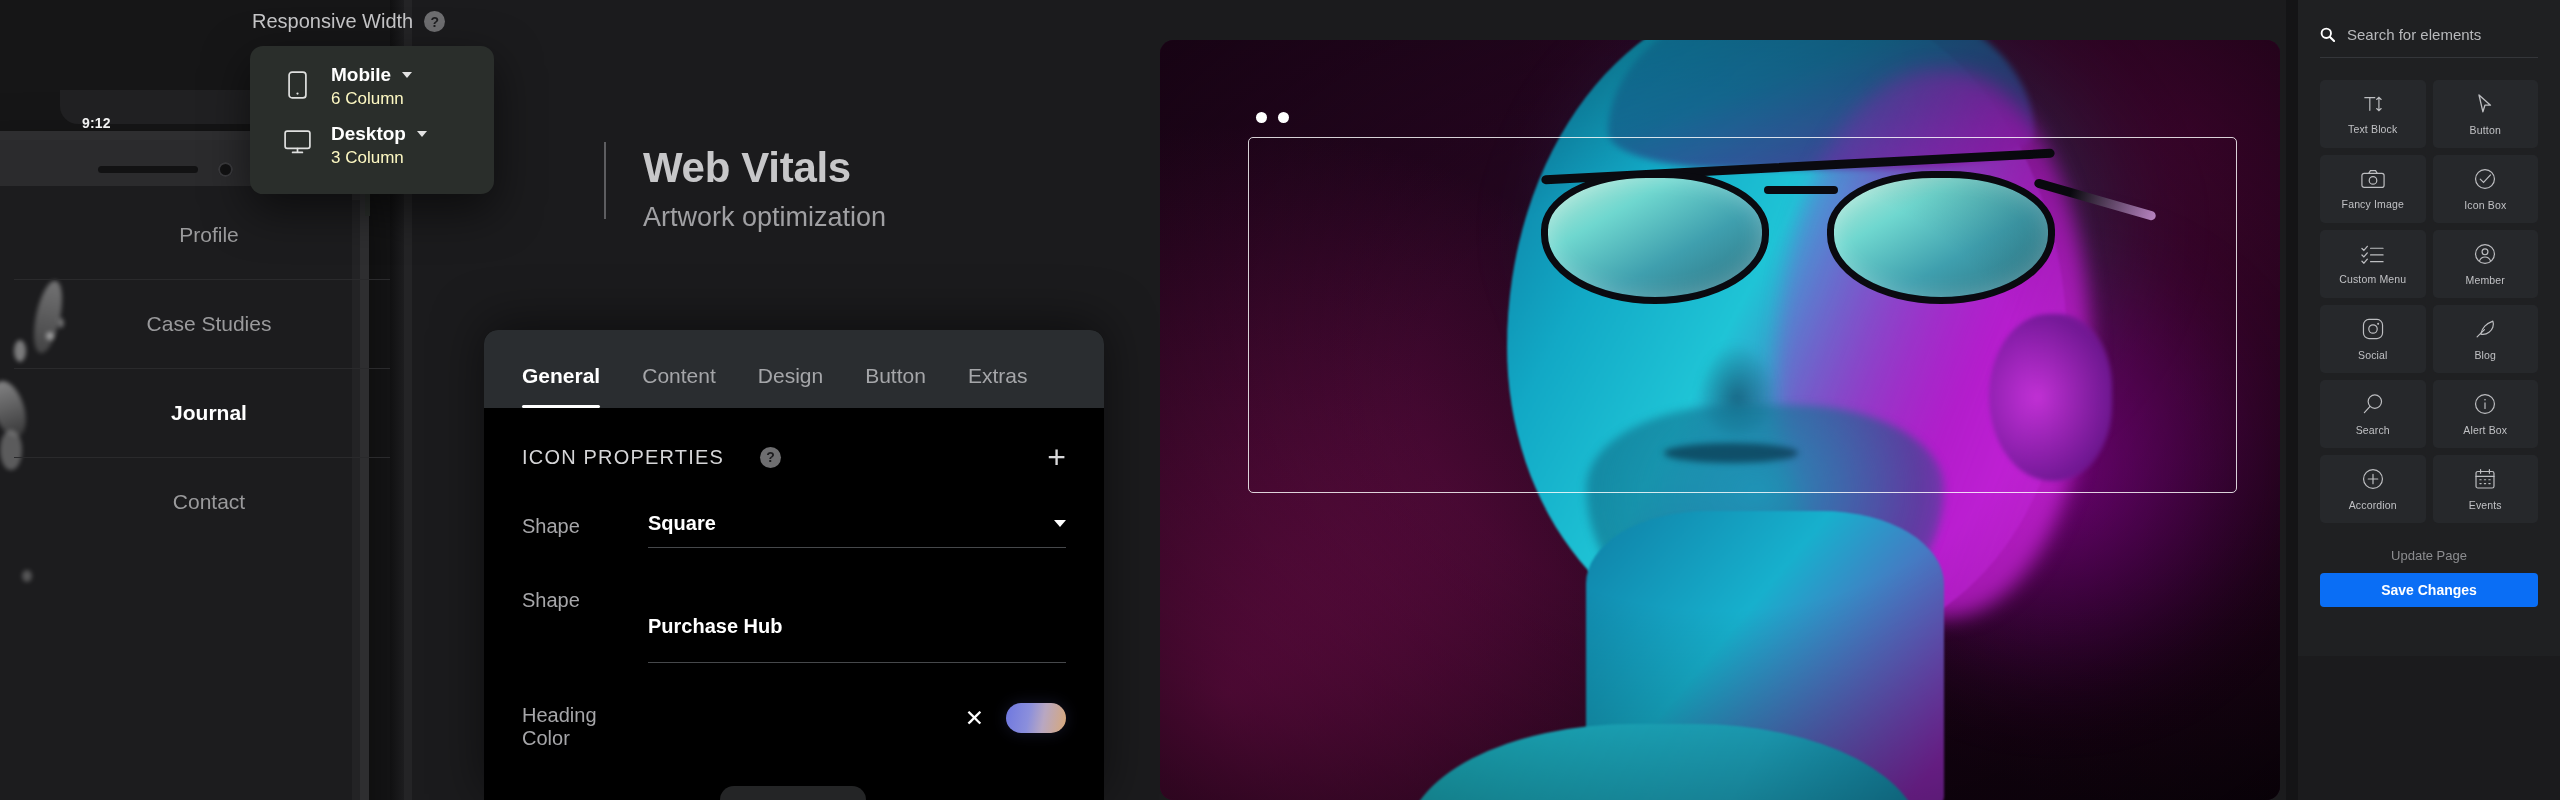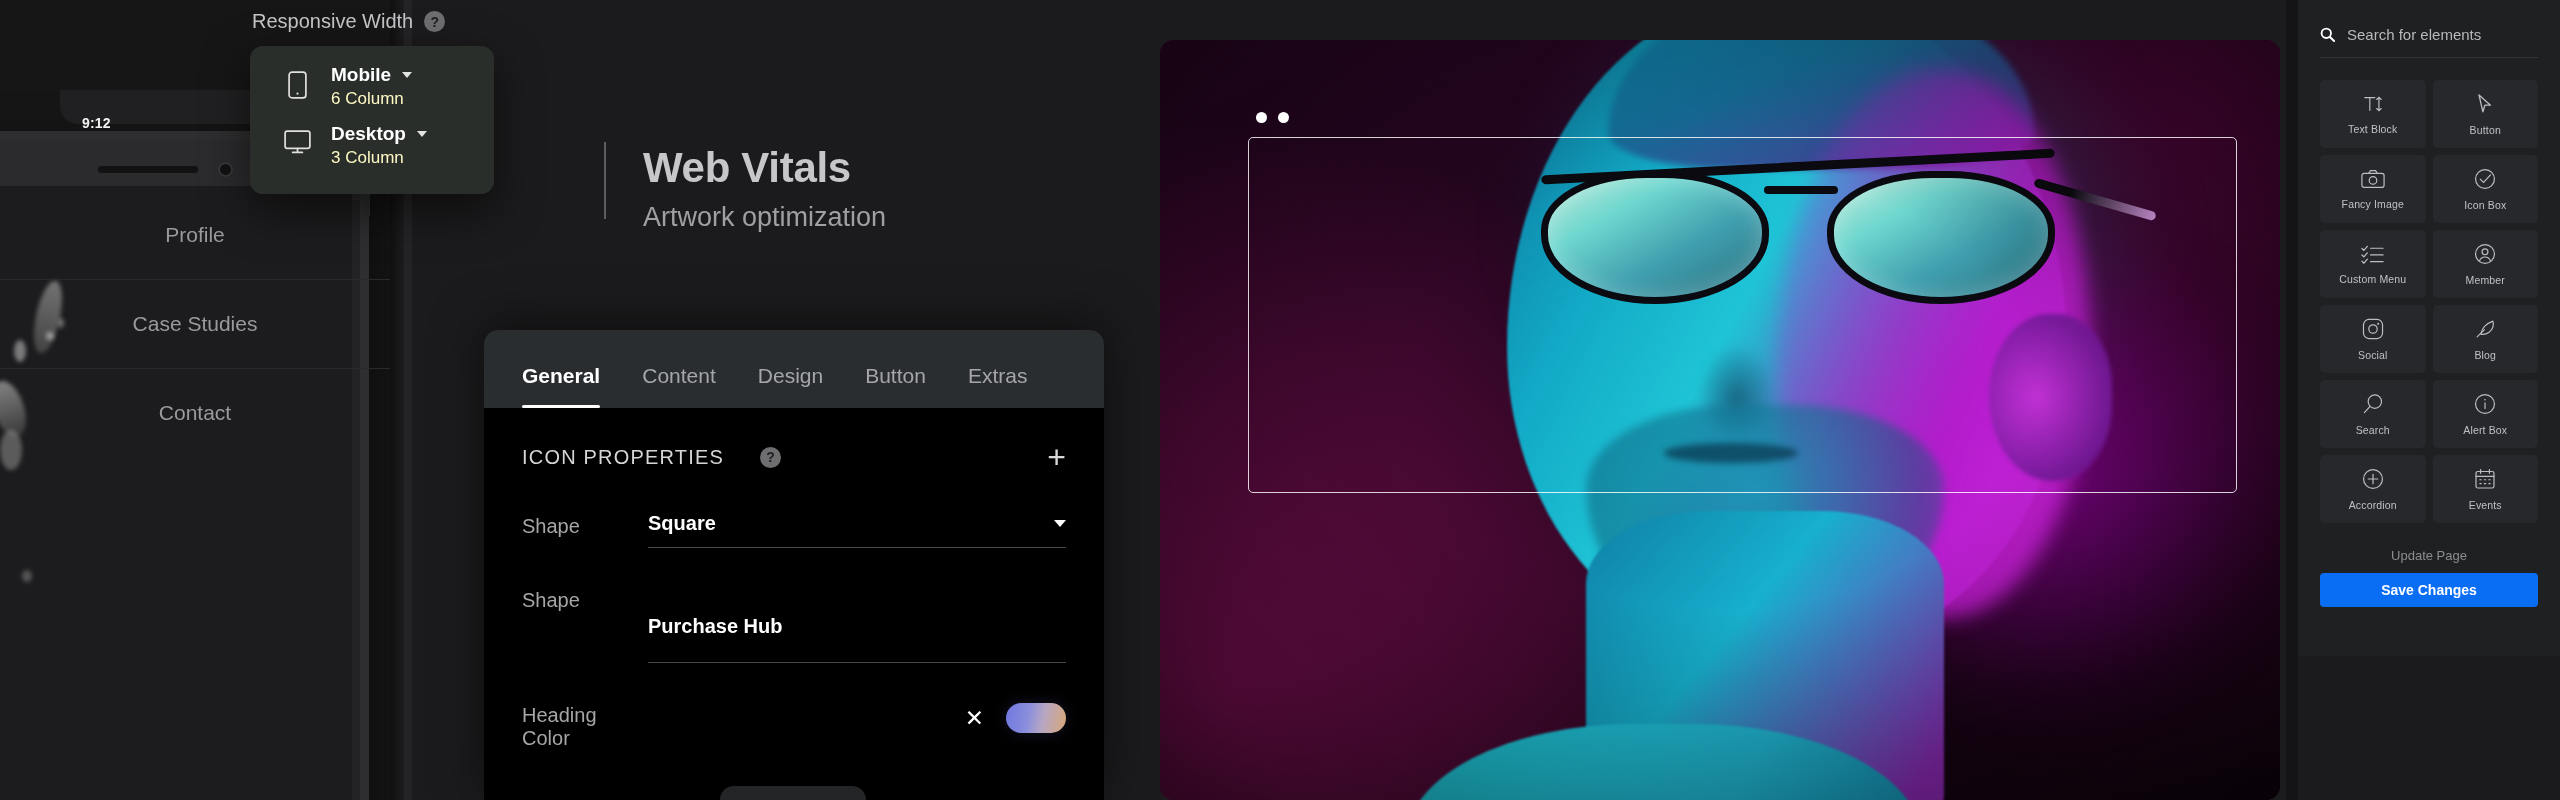--- a/index.html
+++ b/index.html
@@ -34,21 +34,21 @@
   .mock-blob.b1 { left: 36px; top: 280px; width: 24px; height: 74px;
     background: linear-gradient(180deg,#c9c9c9,#6a6a6a); transform: rotate(12deg); }
   .mock-blob.b2 { left: 14px; top: 340px; width: 12px; height: 22px; background: #d8d8d8; }
   .mock-blob.b3 { left: -6px; top: 380px; width: 30px; height: 58px;
     background: linear-gradient(180deg,#e8e8e8,#555); transform: rotate(-18deg); }
   .mock-blob.b4 { left: 0px; top: 430px; width: 22px; height: 40px; background: #9a9a9a; }
   .mock-blob.b5 { left: 46px; top: 332px; width: 8px; height: 8px; background: #e6e6e6; }
   .mock-blob.b6 { left: 58px; top: 318px; width: 6px; height: 10px; background: #bdbdbd; }
   .mock-blob.b7 { left: 22px; top: 570px; width: 10px; height: 12px; background: #8e8e8e; }
 
-  .site-nav { position: absolute; left: 0; top: 190px; width: 390px; z-index: 5; }
+  .site-nav { position: absolute; left: 14px; top: 190px; width: 390px; z-index: 5; }
   .site-nav-item { height: 89px; display: flex; align-items: center; justify-content: center;
     border-top: 1px solid #2a2a2c; color: #9a9a9c; font-size: 21px; font-weight: 500; }
   .site-nav-item:first-child { border-top: none; }
   .site-nav-item.active { color: #ffffff; font-weight: 700; }
 
   .stage-edge { position: absolute; left: 390px; top: 0; width: 14px; height: 800px;
     background: linear-gradient(90deg,#101011,#1d1d1f); }
   .stage-edge2 { position: absolute; left: 404px; top: 0; width: 8px; height: 800px;
     background: #242426; }
 
@@ -229,20 +229,21 @@
     <div class="mock-blob b2"></div>
     <div class="mock-blob b3"></div>
     <div class="mock-blob b4"></div>
     <div class="mock-blob b5"></div>
     <div class="mock-blob b6"></div>
     <div class="mock-blob b7"></div>
 
     <div class="site-nav">
       <div class="site-nav-item">Profile</div>
       <div class="site-nav-item">Case Studies</div>
+      <div class="site-nav-item active">Journal</div>
       <div class="site-nav-item">Contact</div>
     </div>
   </div>
   <div class="stage-edge"></div>
   <div class="stage-edge2"></div>
 
   <div class="rw-title">
     <span class="rw-title-text">Responsive Width</span>
     <span class="help-dot">?</span>
   </div>

